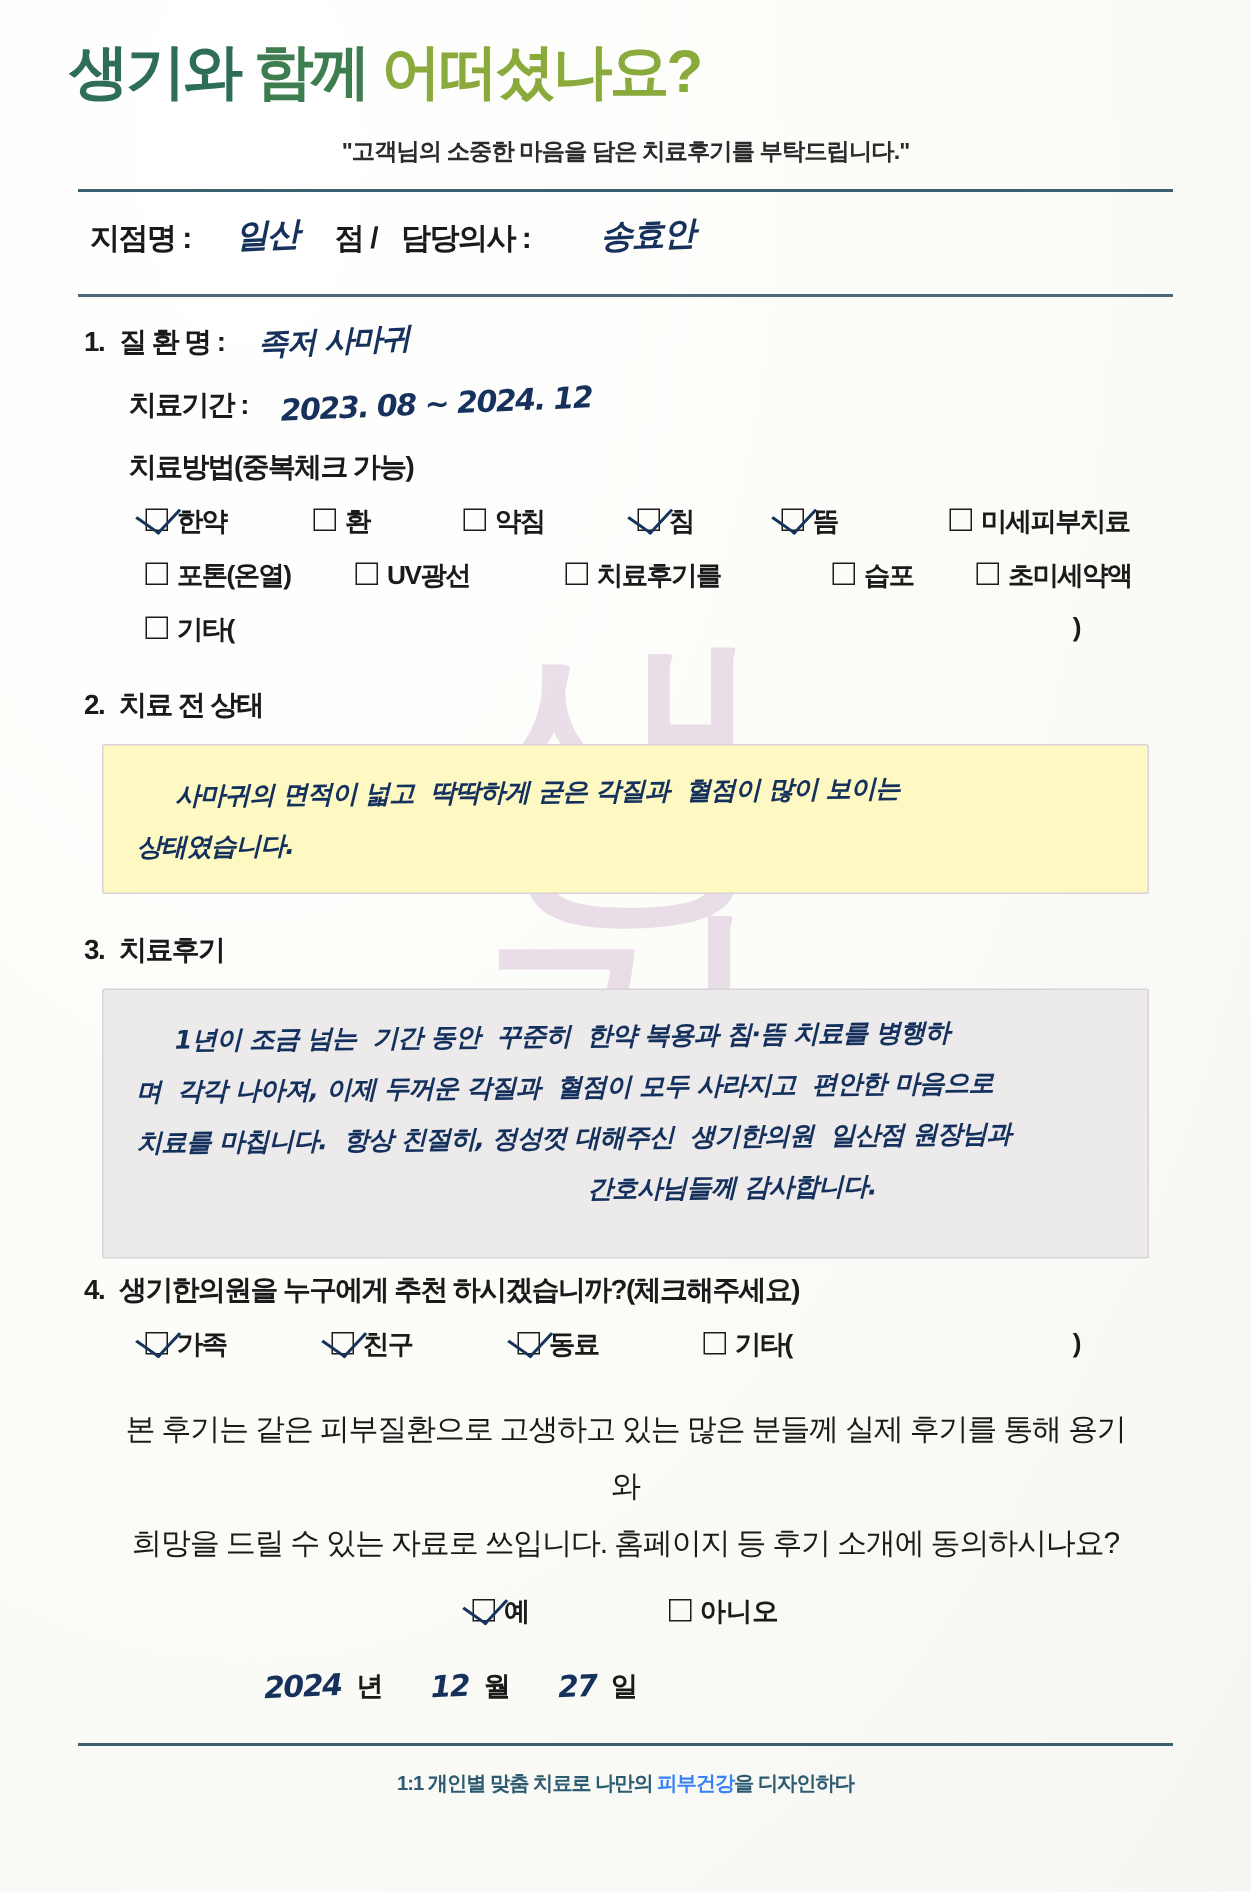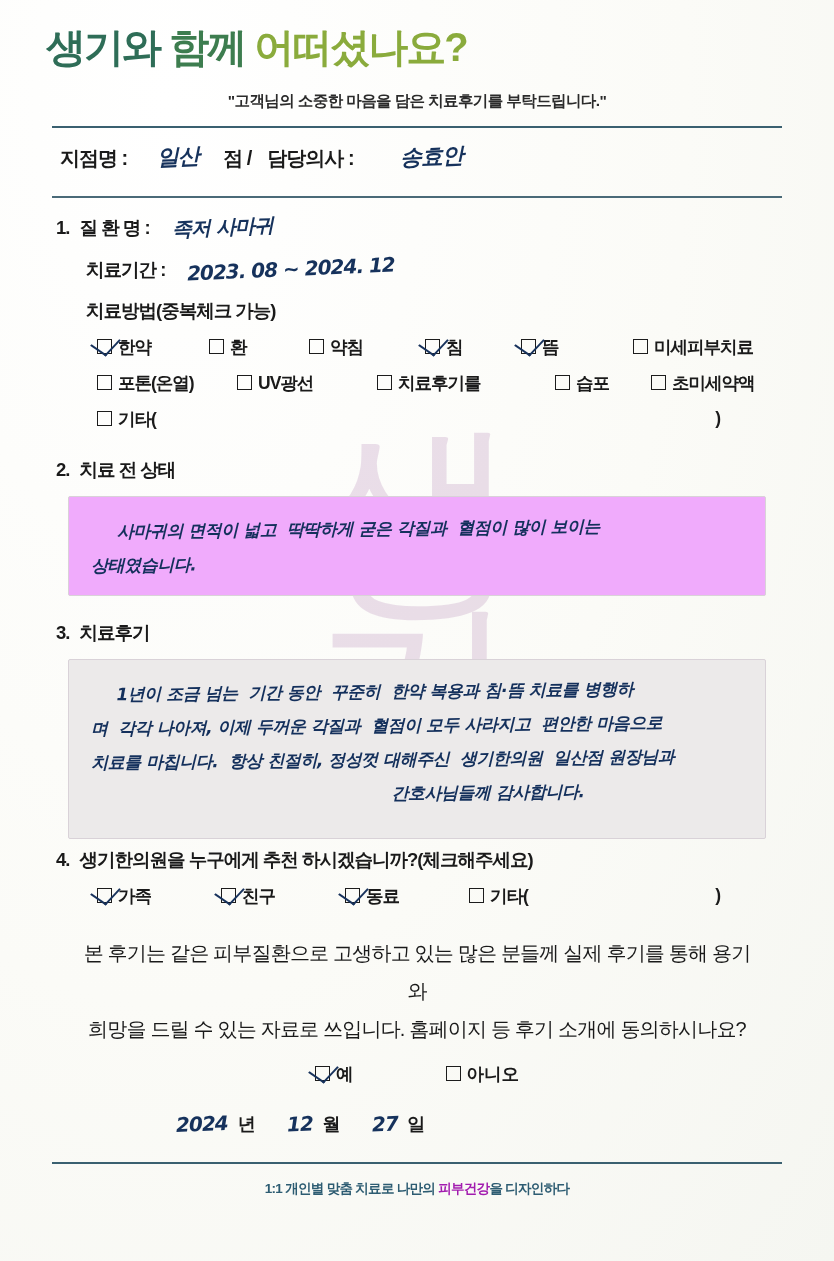--- a/index.html
+++ b/index.html
@@ -133,21 +133,21 @@
     position:absolute; left:-2px; top:-8px;
     width:17px;height:20px;
     border-right:2.6px solid #17325c;
     border-bottom:2.6px solid #17325c;
     transform: rotate(35deg) skewX(-8deg);
   }
 
   
   .answer {
     margin: 14px 12px 0 12px;
-    background: #f0abfc;
+    background: #fef9c3;
     border: 1px solid #d9d2d8;
     border-radius: 2px;
     padding: 14px 18px 16px 22px;
     min-height: 92px;
   }
   .answer.tall { min-height: 180px; background:#eceaea; }
   .hw {
     font-family: "DejaVu Sans", sans-serif;
     color:#14305c;
     font-weight:bold;
@@ -186,21 +186,21 @@
   }
   .footer-hr { height:2px; background:#3a6070; margin: 26px 6px 0 6px; }
   .footer {
     text-align:center;
     margin-top: 16px;
     font-size: 13.5px;
     font-weight:bold;
     letter-spacing:-.7px;
     color:#2d5c72;
   }
-  .footer .b { color:#a21caf;font-family:Liberation Serif, serif; }
+  .footer .b { color:#3b82f6;font-family:Liberation Serif, serif; }
 </style>
 </head>
 <body>
 
 <div class="paper"></div>
 <div class="watermark">생기</div>
 
 <div class="sheet">
 
 

